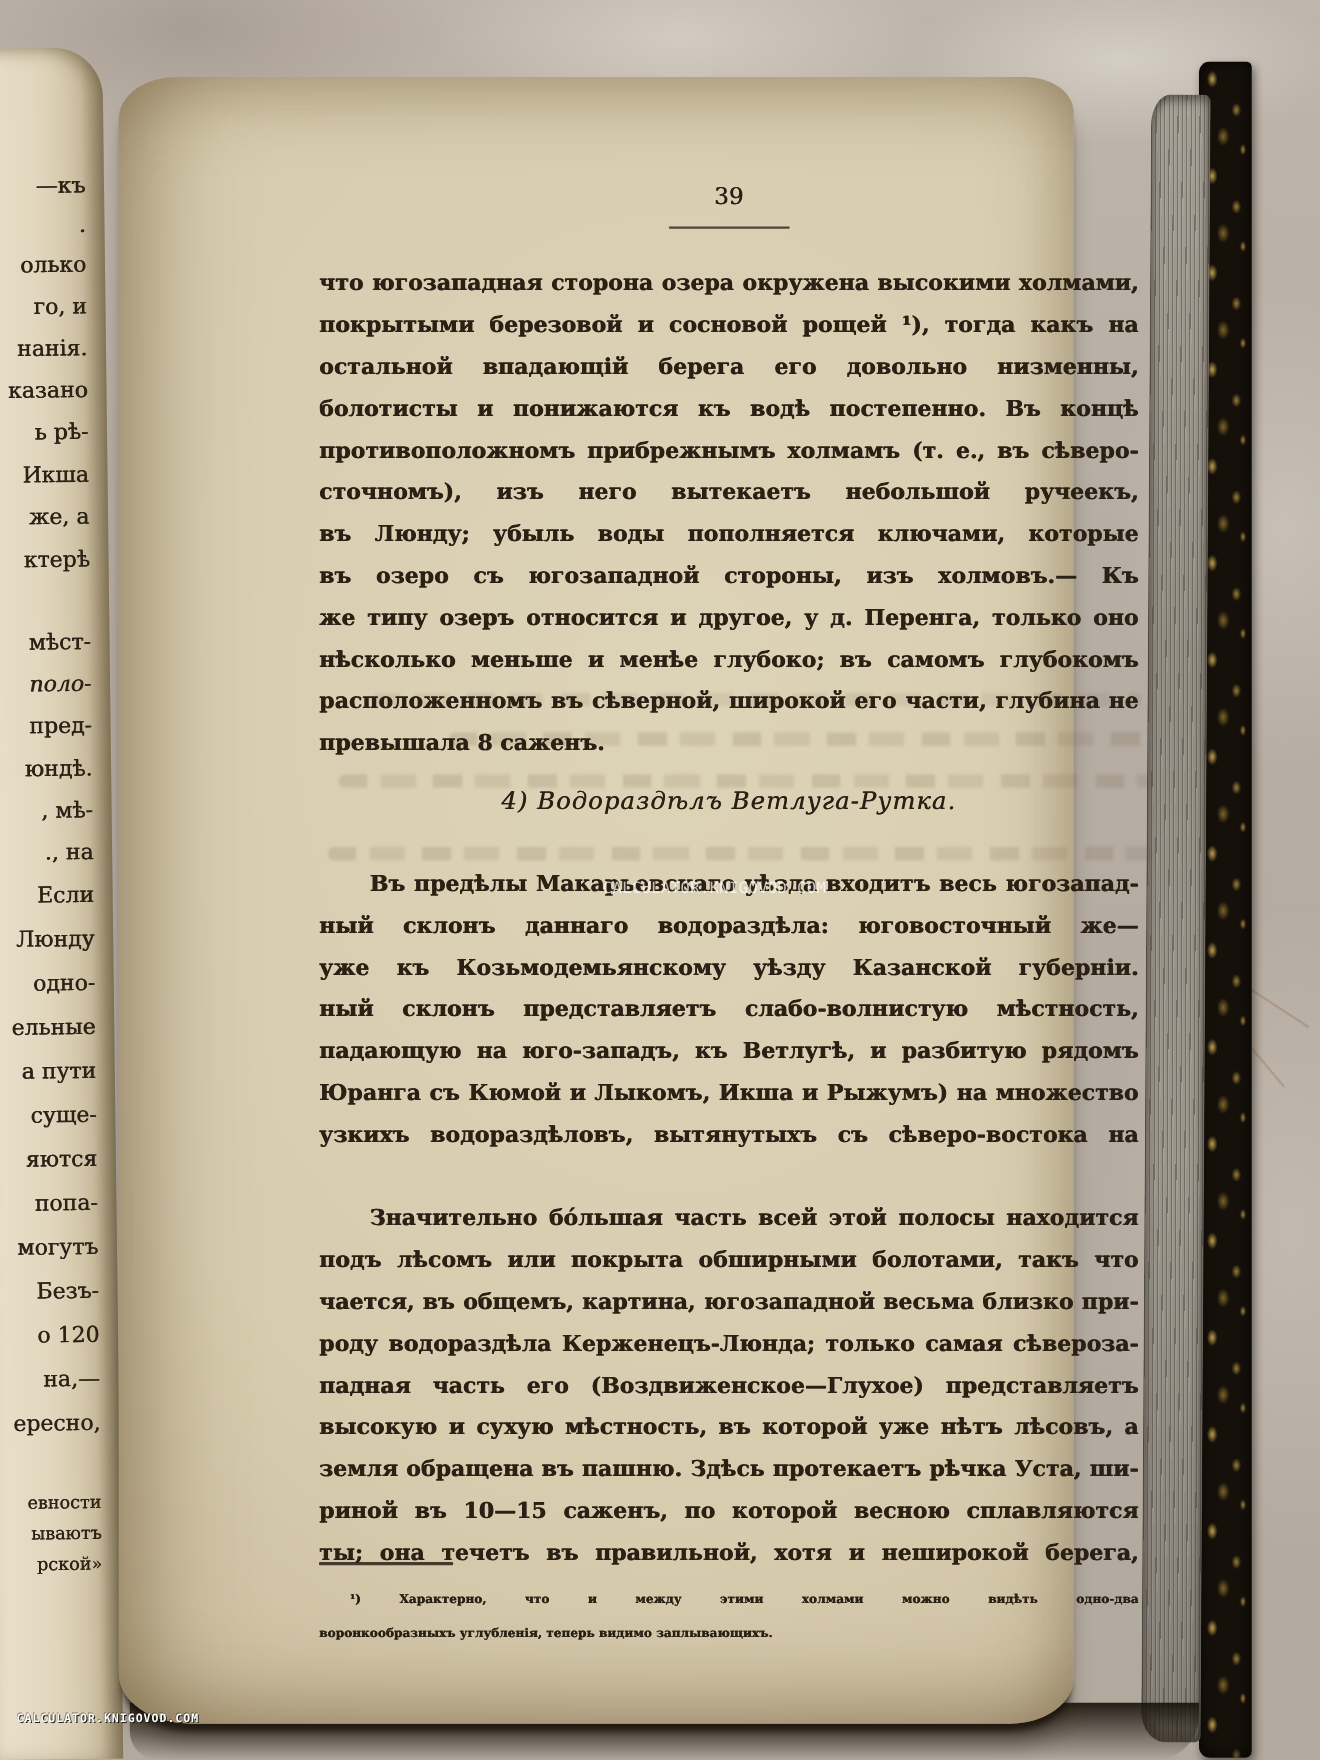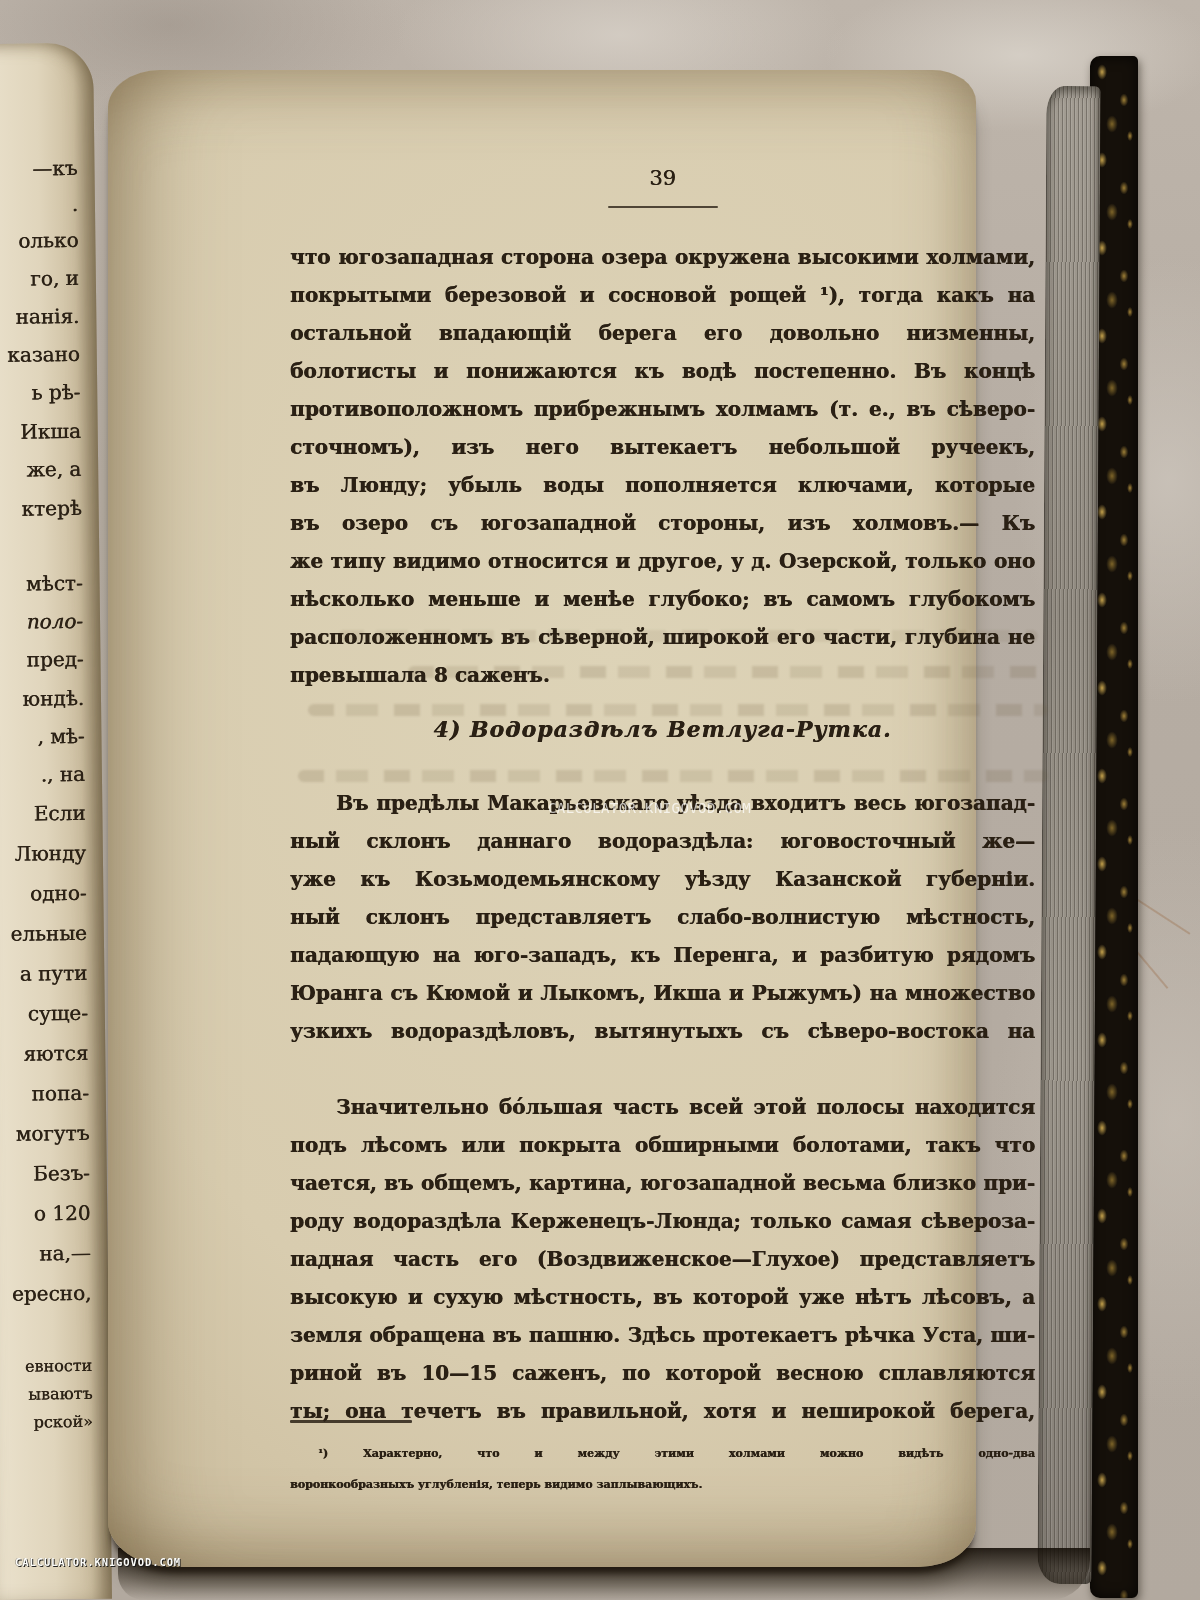--- a/index.html
+++ b/index.html
@@ -80,21 +80,21 @@
       text-align:justify;text-align-last:justify;
       text-shadow:.5px 0 currentColor;}
   .p1{top:168px;}
   .p2{top:714px;}
   .p3{top:1018px;}
   .p1 .tline:last-child{text-align-last:left;}
   .p2 .tline:first-child,.p3 .tline:first-child{text-indent:46px;}
 
   .heading{position:absolute;left:182px;top:646px;width:745px;text-align:center;
       font-style:italic;font-size:22px;letter-spacing:1px;color:#2a2014;
-      text-shadow:.4px 0 currentColor;font-weight:bold;}
+      text-shadow:.4px 0 currentColor;}
 
   .fn-rule{position:absolute;left:182px;top:1350px;width:122px;height:2.5px;
       background:rgba(44,34,22,.85);border-radius:1px;}
   .fn{top:1368px;}
   .fn .tline{height:31px;line-height:31px;font-size:11px;text-shadow:.4px 0 currentColor;}
   .fn .tline:first-child{text-indent:28px;}
   .fn .tline:last-child{text-align-last:left;}
 
   
   .ghost{position:absolute;height:12px;border-radius:6px;filter:blur(1.3px);
@@ -180,35 +180,35 @@
     <div class="para p1">
 
     <div class="tline">что югозападная сторона озера окружена высокими холмами,</div>
         <div class="tline">покрытыми березовой и сосновой рощей ¹), тогда какъ на</div>
         <div class="tline">остальной впадающій берега его довольно низменны, мѣстами</div>
         <div class="tline">болотисты и понижаются къ водѣ постепенно. Въ концѣ озера,</div>
         <div class="tline">противоположномъ прибрежнымъ холмамъ (т. е., въ сѣверо-во-</div>
         <div class="tline">сточномъ), изъ него вытекаетъ небольшой ручеекъ, впадающій</div>
         <div class="tline">въ Люнду; убыль воды пополняется ключами, которые впадаютъ</div>
         <div class="tline">въ озеро съ югозападной стороны, изъ холмовъ.— Къ подобному</div>
-        <div class="tline">же типу видимо относится и другое, у д. Озерской, только оно</div>
+        <div class="tline">же типу озеръ относится и другое, у д. Перенга, только оно</div>
         <div class="tline">нѣсколько меньше и менѣе глубоко; въ самомъ глубокомъ мѣстѣ,</div>
         <div class="tline">расположенномъ въ сѣверной, широкой его части, глубина не</div>
         <div class="tline">превышала 8 саженъ.</div>
       </div>
 
     <div class="heading">4) Водораздѣлъ Ветлуга-Рутка.</div>
 
     <div class="para p2">
 
     <div class="tline">Въ предѣлы Макарьевскаго уѣзда входитъ весь югозапад-</div>
         <div class="tline">ный склонъ даннаго водораздѣла: юговосточный же—относится</div>
         <div class="tline">уже къ Козьмодемьянскому уѣзду Казанской губерніи. Югозапад-</div>
         <div class="tline">ный склонъ представляетъ слабо-волнистую мѣстность, постепенно</div>
-        <div class="tline">падающую на юго-западъ, къ Перенга, и разбитую рядомъ</div>
+        <div class="tline">падающую на юго-западъ, къ Ветлугѣ, и разбитую рядомъ</div>
         <div class="tline">Юранга съ Кюмой и Лыкомъ, Икша и Рыжумъ) на множество</div>
         <div class="tline">узкихъ водораздѣловъ, вытянутыхъ съ сѣверо-востока на юго-западъ.</div>
       </div>
 
     <div class="para p3">
 
     <div class="tline">Значительно бо́льшая часть всей этой полосы находится</div>
         <div class="tline">подъ лѣсомъ или покрыта обширными болотами, такъ что полу-</div>
         <div class="tline">чается, въ общемъ, картина, югозападной весьма близко при-</div>
         <div class="tline">роду водораздѣла Керженецъ-Люнда; только самая сѣвероза-</div>

